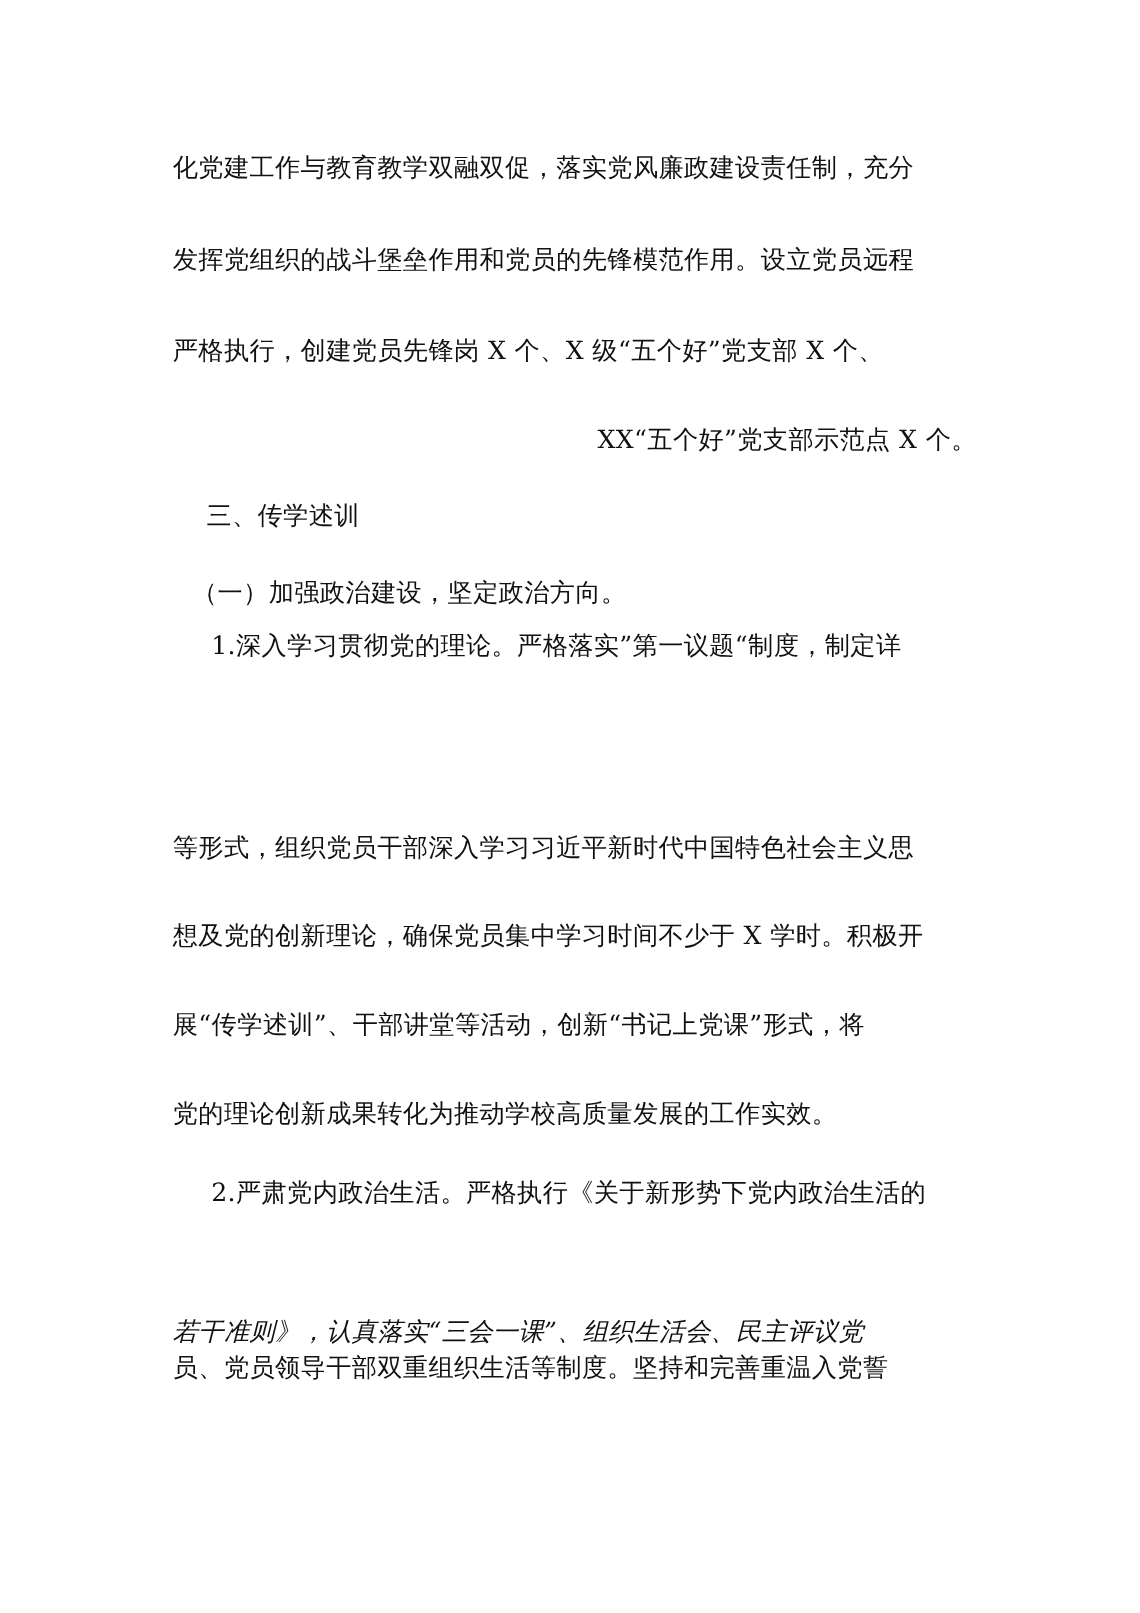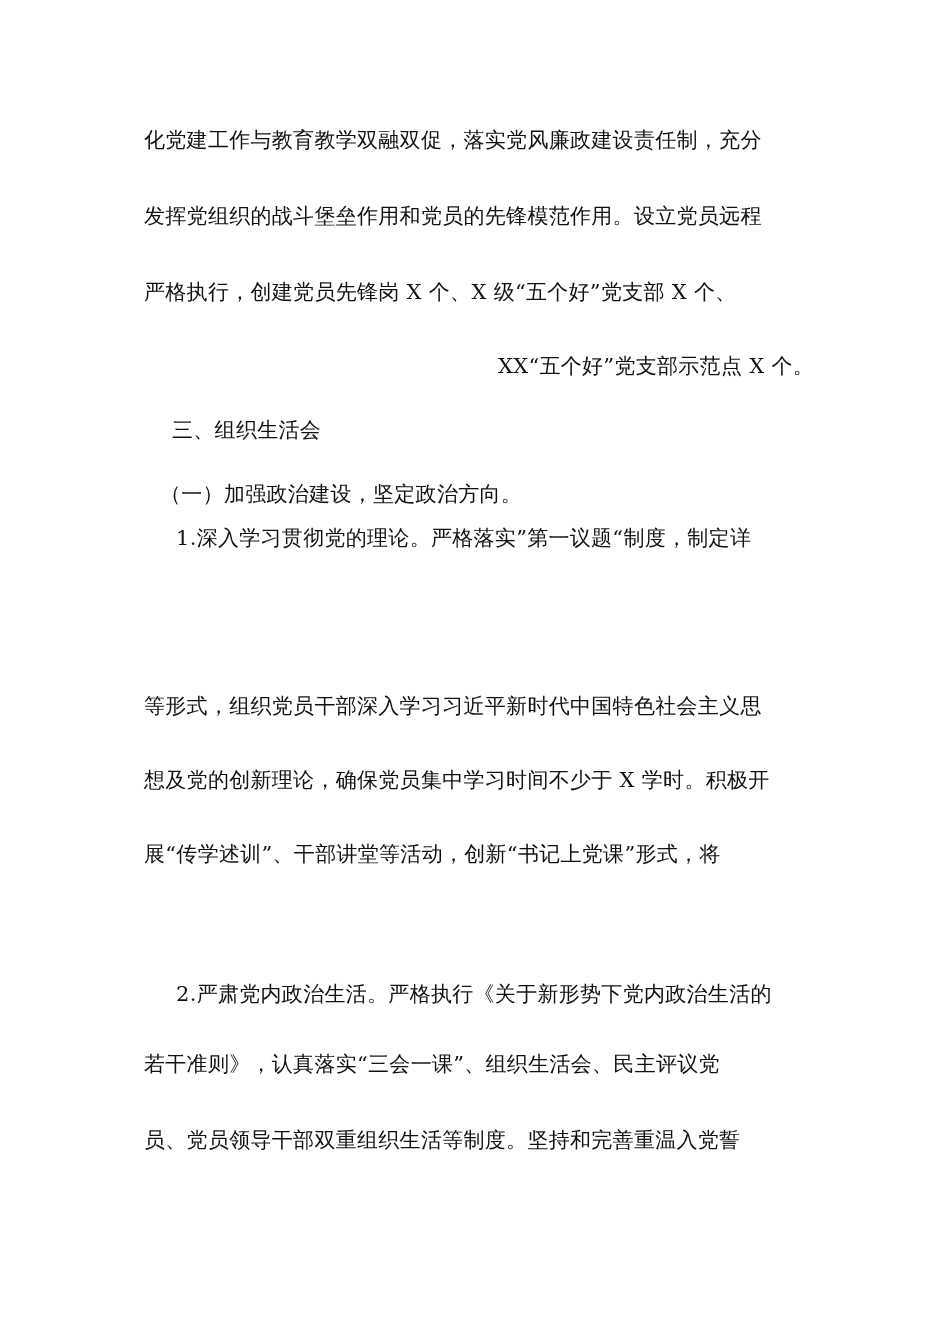--- a/index.html
+++ b/index.html
@@ -37,22 +37,23 @@
     .indent-more { left: 176px; }
   </style>
 </head>
 <body>
 
 <div class="page">
   <div class="line" style="top:126px;">化党建工作与教育教学双融双促，落实党风廉政建设责任制，充分</div>
   <div class="line" style="top:202px;">发挥党组织的战斗堡垒作用和党员的先锋模范作用。设立党员远程</div>
   <div class="line" style="top:278px;">严格执行，创建党员先锋岗 X 个、X 级“五个好”党支部 X 个、</div>
   <div class="line" style="top:352px;text-align:right;">XX“五个好”党支部示范点 X 个。</div>
-  <div class="line indent" style="top:416px;">三、组织生活会</div>
+  <div class="line indent" style="top:416px;">三、传学述训</div>
   <div class="line" style="top:480px; left:160px;">（一）加强政治建设，坚定政治方向。</div>
   <div class="line indent-more" style="top:524px;">1.深入学习贯彻党的理论。严格落实”第一议题“制度，制定详</div>
   <div class="line" style="top:692px;">等形式，组织党员干部深入学习习近平新时代中国特色社会主义思</div>
   <div class="line" style="top:766px;">想及党的创新理论，确保党员集中学习时间不少于 X 学时。积极开</div>
   <div class="line" style="top:840px;">展“传学述训”、干部讲堂等活动，创新“书记上党课”形式，将</div>
+  <div class="line" style="top:914px;">党的理论创新成果转化为推动学校高质量发展的工作实效。</div>
   <div class="line indent-more" style="top:980px;">2.严肃党内政治生活。严格执行《关于新形势下党内政治生活的</div>
-  <div class="line" style="top:1050px;">若干准则》，认真落实“三会一课”、组织生活会、民主评议党</div>
+  <div class="line" style="top:1096px;font-style:italic;">若干准则》，认真落实“三会一课”、组织生活会、民主评议党</div>
   <div class="line" style="top:1126px;">员、党员领导干部双重组织生活等制度。坚持和完善重温入党誓</div>
 </div>
 
 </body></html>

